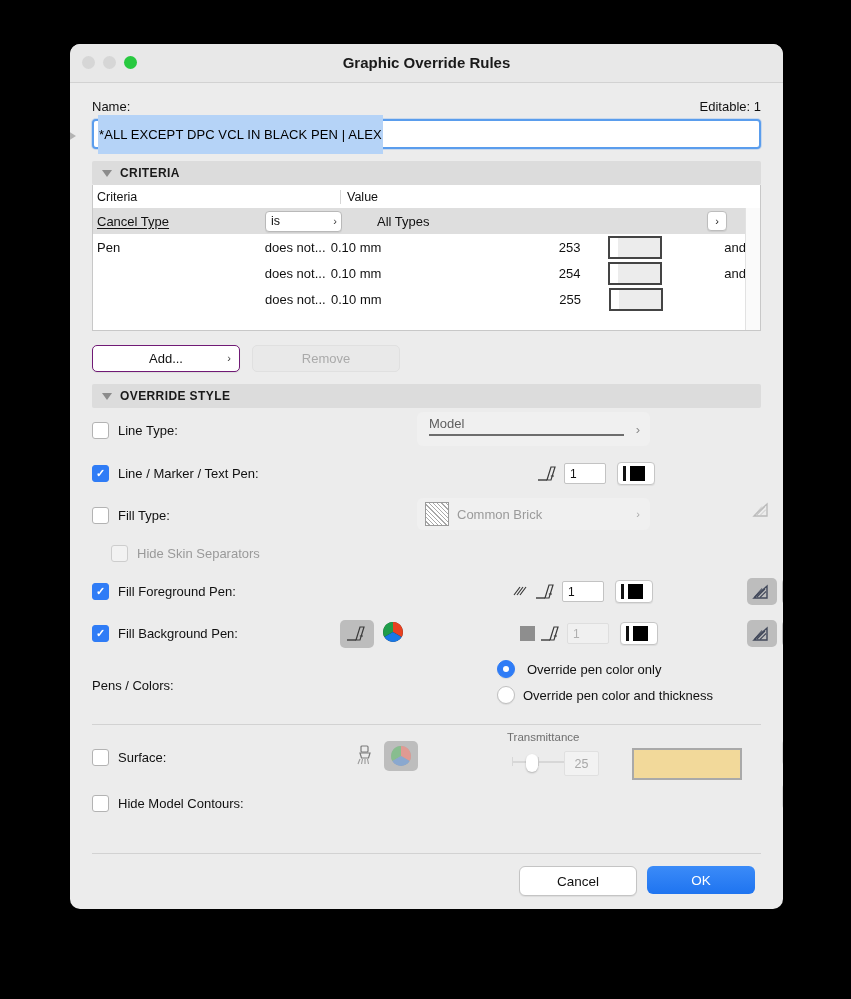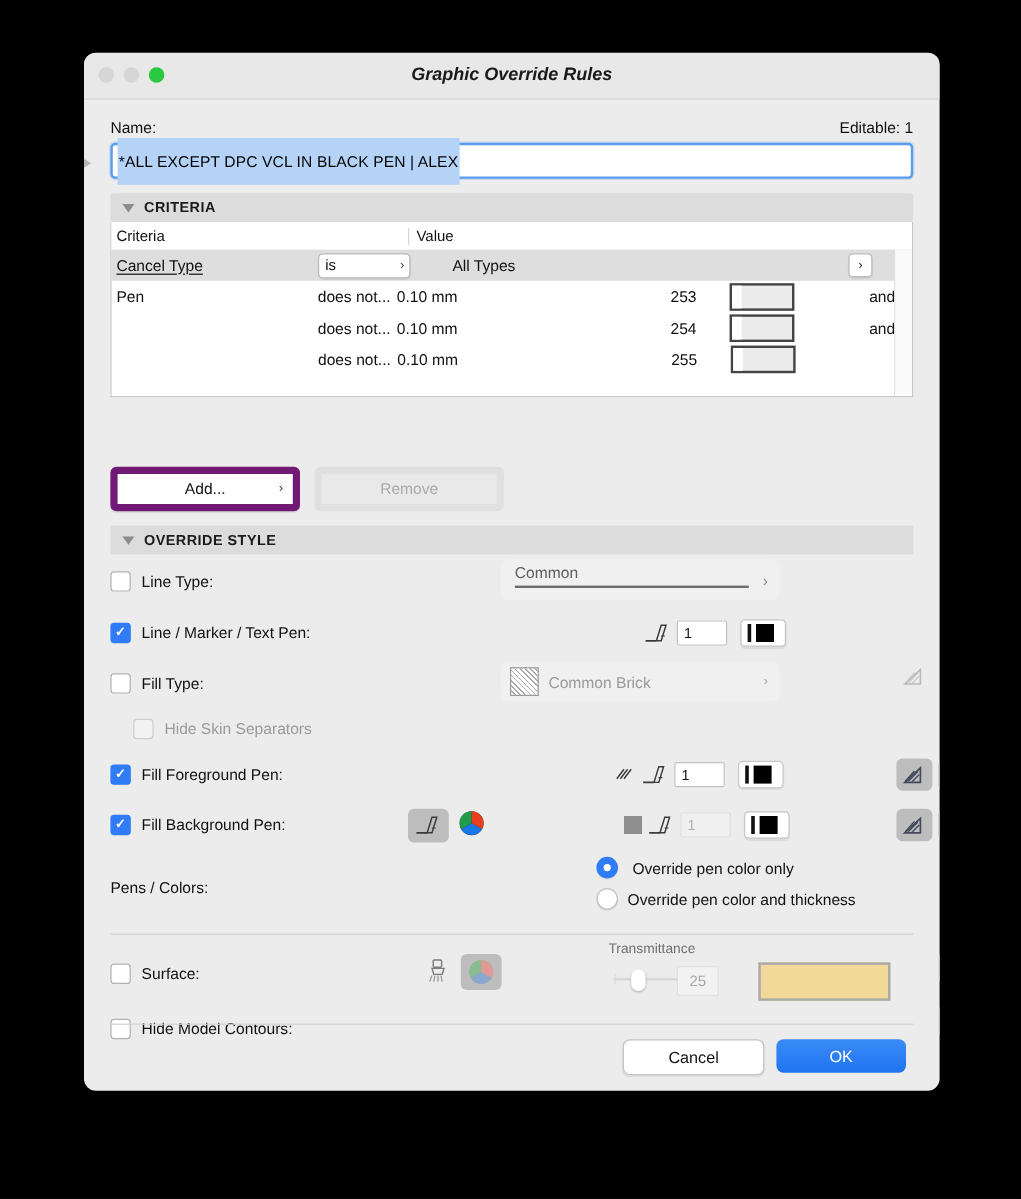--- a/index.html
+++ b/index.html
@@ -16,21 +16,20 @@
     background: #ececec;
     border-radius: 10px;
     box-shadow: 0 10px 40px rgba(0,0,0,0.6);
     overflow: hidden;
   }
   .titlebar {
     height: 38px;
     background: #e8e8e8;
     border-bottom: 1px solid #d2d2d2;
     position: relative;
-    font-style: italic;
   }
   .title {
     position: absolute; left: 0; right: 0; top: 10px;
     text-align: center;
     font-size: 15px;
     font-weight: bold;
     color: #1a1a1a;
   }
   .lights { position: absolute; left: 12px; top: 12px; display: flex; gap: 8px; }
   .light { width: 13px; height: 13px; border-radius: 50%; }
@@ -139,25 +138,24 @@
     position: absolute; right: 0; top: 0; bottom: 0; width: 14px;
     background: #fafafa; border-left: 1px solid #e2e2e2;
   }
 
   
   .btnrow { display: flex; gap: 12px; margin-top: 14px; }
   .btn {
     height: 25px; border-radius: 5px;
     display: flex; align-items: center; justify-content: center;
     font-size: 13px; color: #111;
-    border: 6px solid #701a75;
+    border: 1px solid #701a75;
     background: #fff;
     box-shadow: 0 1px 1px rgba(0,0,0,0.07);
     position: relative;
-    margin-top: 44px;
   }
   .btn.add { width: 146px; }
   .btn.add .chev { position: absolute; right: 8px; }
   .btn.remove { width: 146px; background: #e9e9e9; color: #aaa; border-color: #e0e0e0; box-shadow:none; }
 
   
   .orow { display: flex; align-items: center; height: 42px; position: relative; }
   .cbx {
     width: 15px; height: 15px; border-radius: 3px;
     border: 1px solid #b3b3b3; background: #fff;
@@ -352,21 +350,21 @@
 
     <div class="sectionhdr">
       <span class="tri"></span>
       <span class="lbl">OVERRIDE STYLE</span>
     </div>
 
     <div class="orow" style="height:44px;">
       <div class="cbx"></div>
       <div class="olabel">Line Type:</div>
       <div class="lt-select">
-        <div class="t">Common</div>
+        <div class="t">Model</div>
         <div class="ln"></div>
         <span class="chev">›</span>
       </div>
     </div>
 
     <div class="orow">
       <div class="cbx on"></div>
       <div class="olabel">Line / Marker / Text Pen:</div>
       <div class="pencount" style="left:445px;">
         <svg class="pennib" viewBox="0 0 22 18">

